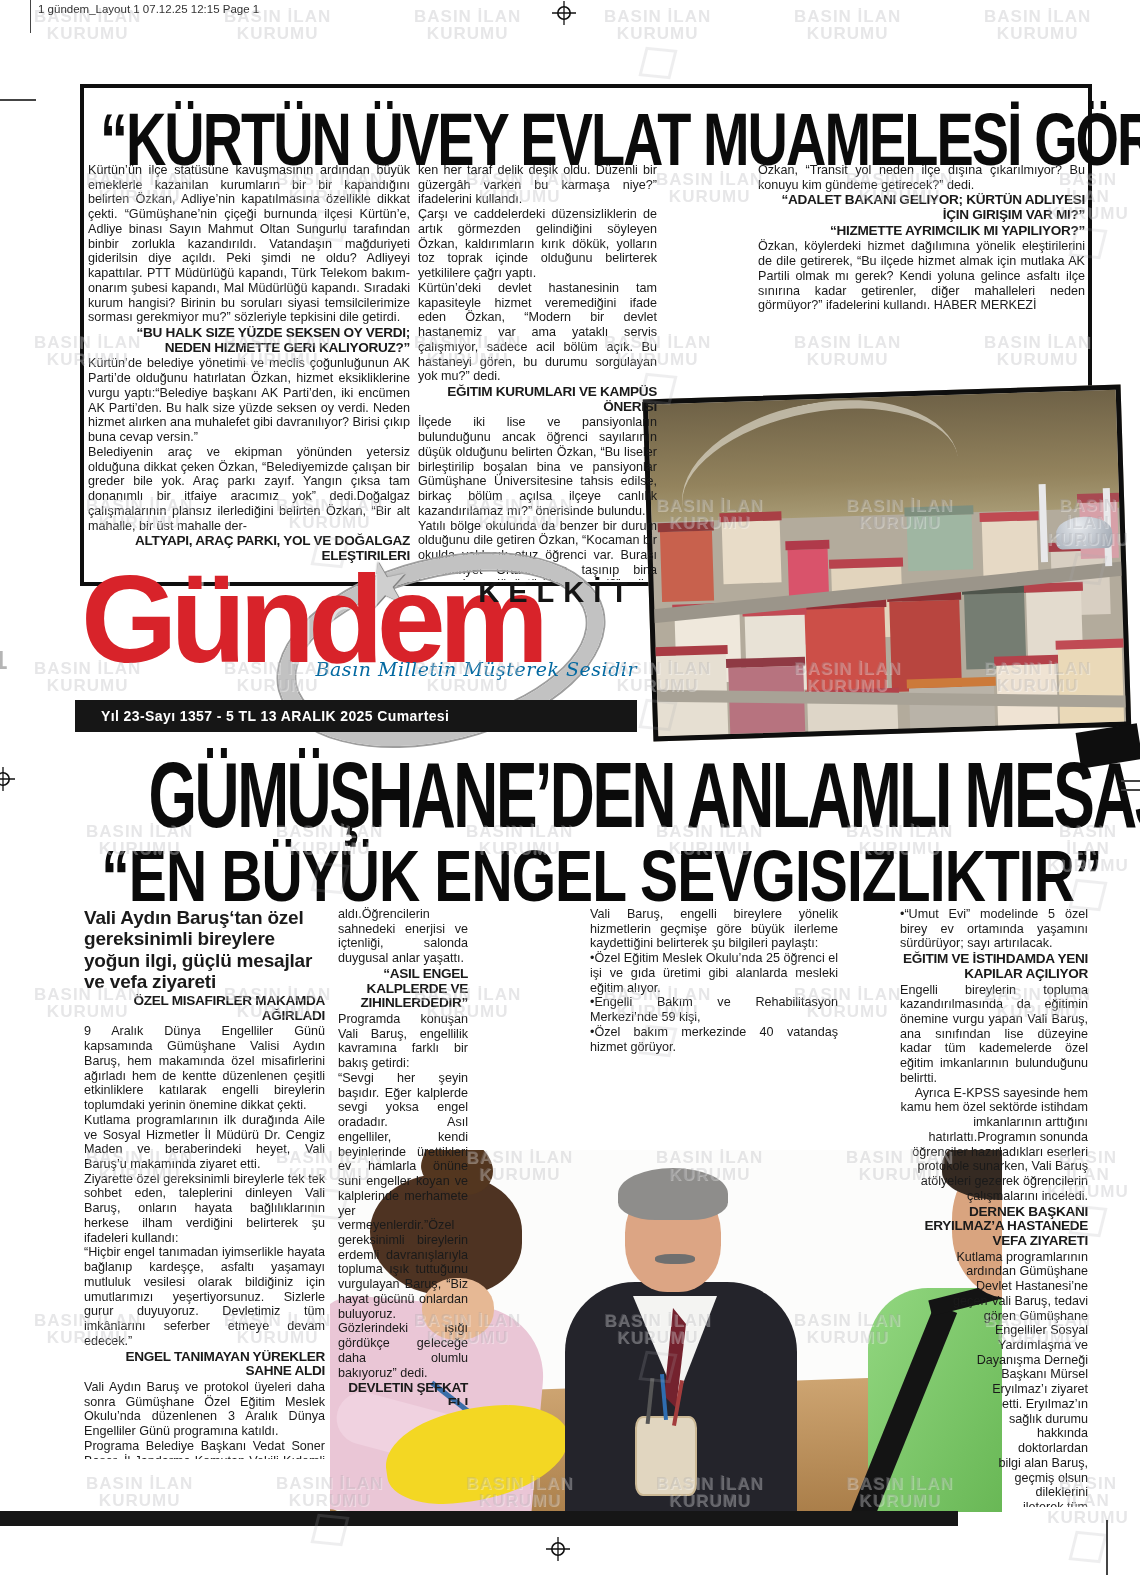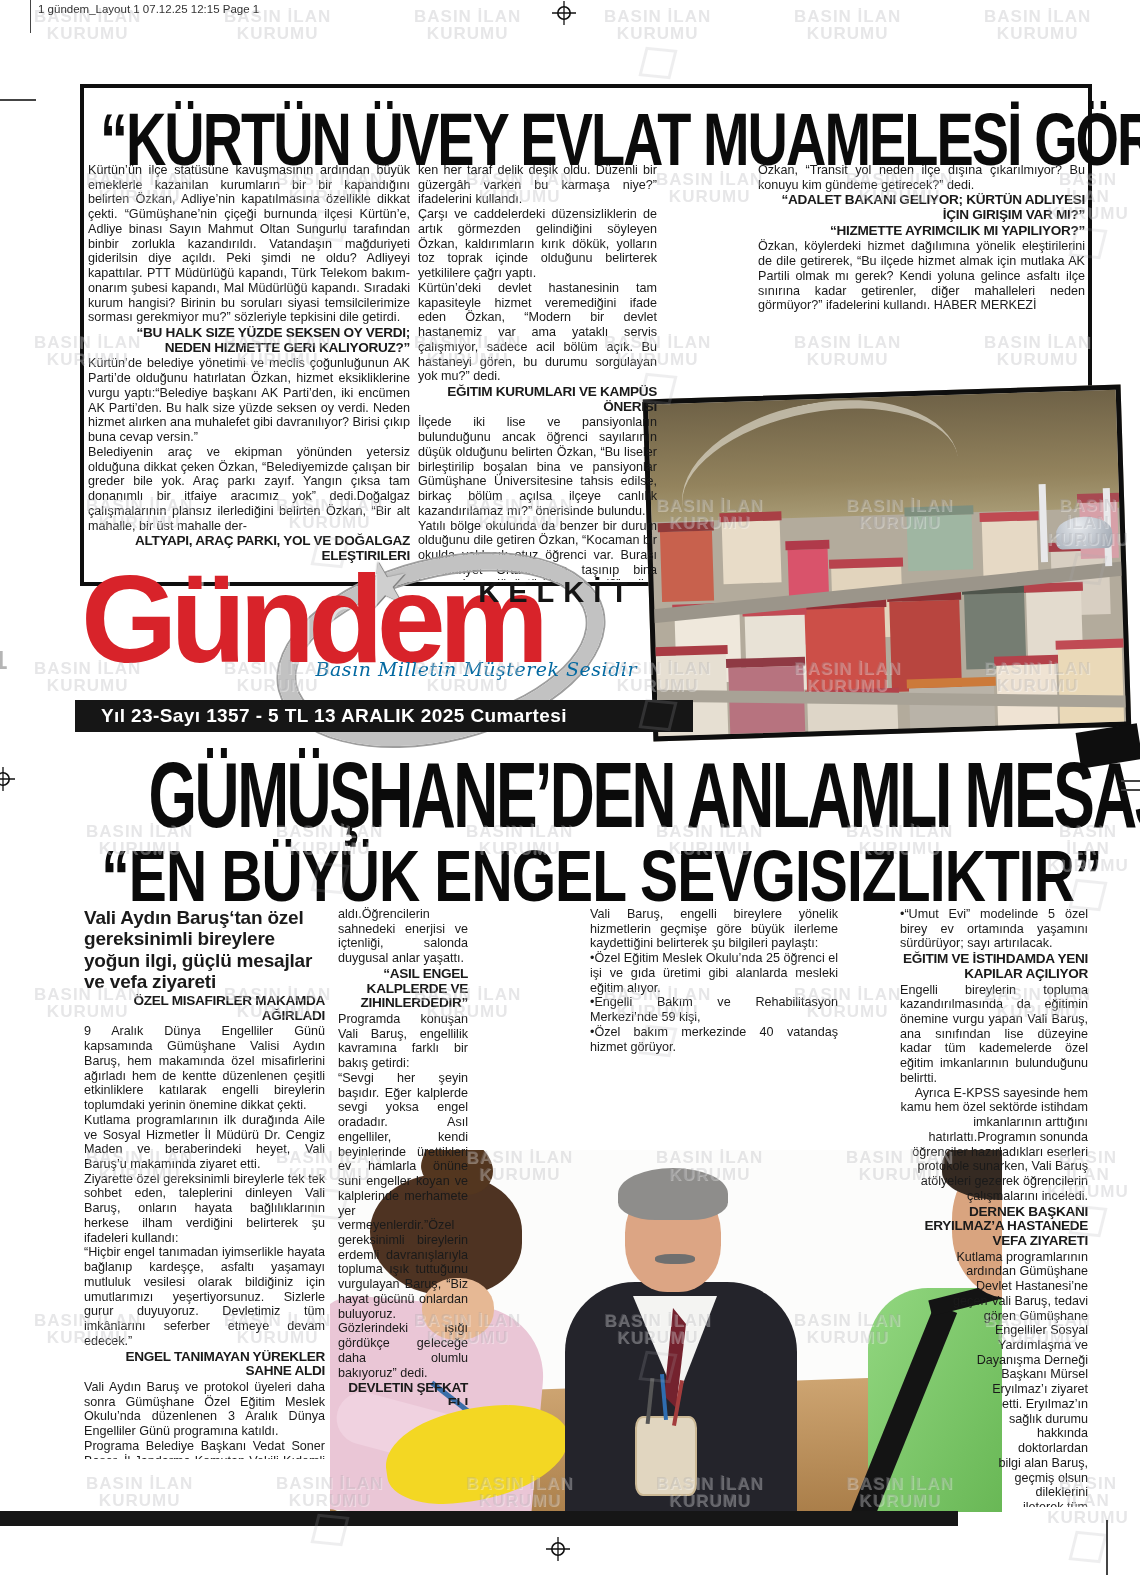--- a/index.html
+++ b/index.html
@@ -52,22 +52,22 @@
   #crescent{position:absolute;left:200px;top:-12px;width:300px;height:148px;border:16px solid #c2c2c2;
       border-radius:50%;transform:rotate(-14deg);
       box-shadow:inset 0 0 0 2px #9e9e9e, 0 0 0 2px #9e9e9e;}
   #logo-star{position:absolute;left:280px;top:-24px;font-size:62px;color:#cfcfcf;
       text-shadow:0 0 2px #777,1px 1px 0 #888;transform:rotate(-12deg);}
   #logo-name{position:absolute;left:6px;top:-24px;font-size:124px;font-weight:bold;color:#d8232a;
       letter-spacing:-7px;text-shadow:2px 2px 0 rgba(255,255,255,.5);}
   #region{position:absolute;right:0;top:4px;font-size:29px;font-weight:bold;letter-spacing:9px;color:#141414;}
   #slogan{position:absolute;right:0;top:86px;font-family:"DejaVu Serif",serif;font-style:italic;
       font-size:19px;color:#0369a1;letter-spacing:.5px;}
-  #info-bar{position:absolute;left:75px;top:700px;width:618px;height:32px;background:#161616;z-index:6;
-      color:#fff;font-weight:bold;font-size:19px;line-height:32px;padding-left:26px;box-sizing:border-box;letter-spacing:.4px;}
+  #info-bar{position:absolute;left:75px;top:700px;width:562px;height:32px;background:#161616;z-index:6;
+      color:#fff;font-weight:bold;font-size:14px;line-height:32px;padding-left:26px;box-sizing:border-box;letter-spacing:.4px;}
   
   #kicker{position:absolute;left:55px;top:742px;width:1040px;text-align:center;white-space:nowrap;
       font-weight:bold;font-size:76px;letter-spacing:-3px;color:#0b0b0b;
       transform:scale(.82,1.22);transform-origin:center top;z-index:6;}
   #headline2{position:absolute;left:60px;top:834px;width:1030px;text-align:center;white-space:nowrap;
       font-weight:bold;font-size:62px;letter-spacing:-1px;color:#0a0a0a;
       transform:scale(.92,1.18);transform-origin:center top;z-index:6;}
   #photo-sliver{position:absolute;left:1078px;top:728px;width:62px;height:36px;background:#0e0e0e;
       transform:rotate(-9deg);z-index:5;}
   

